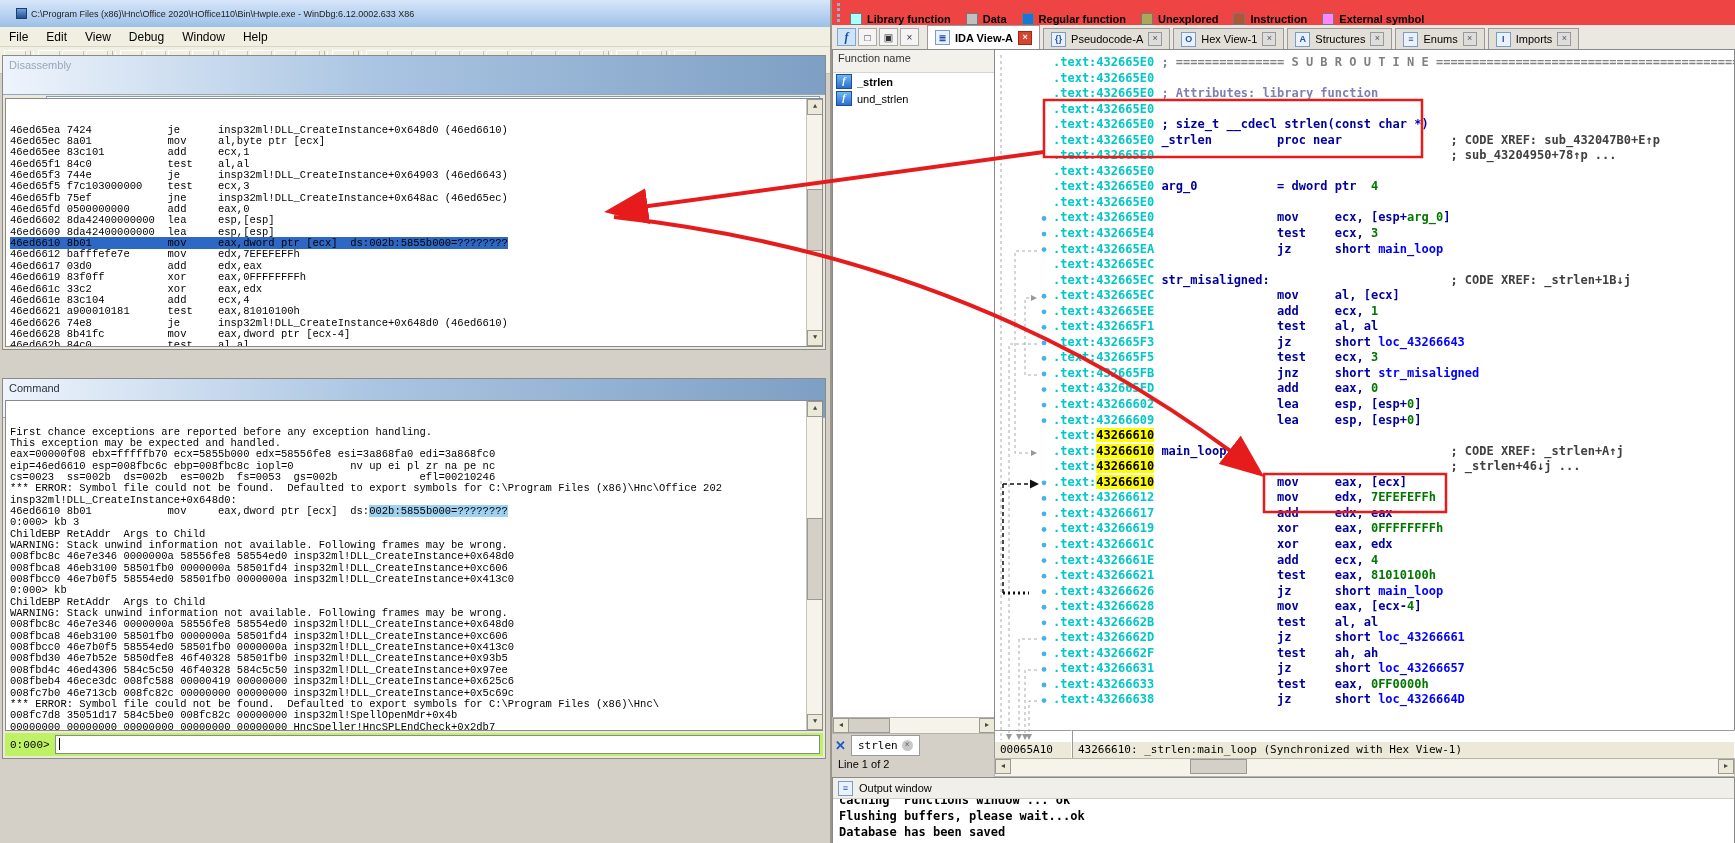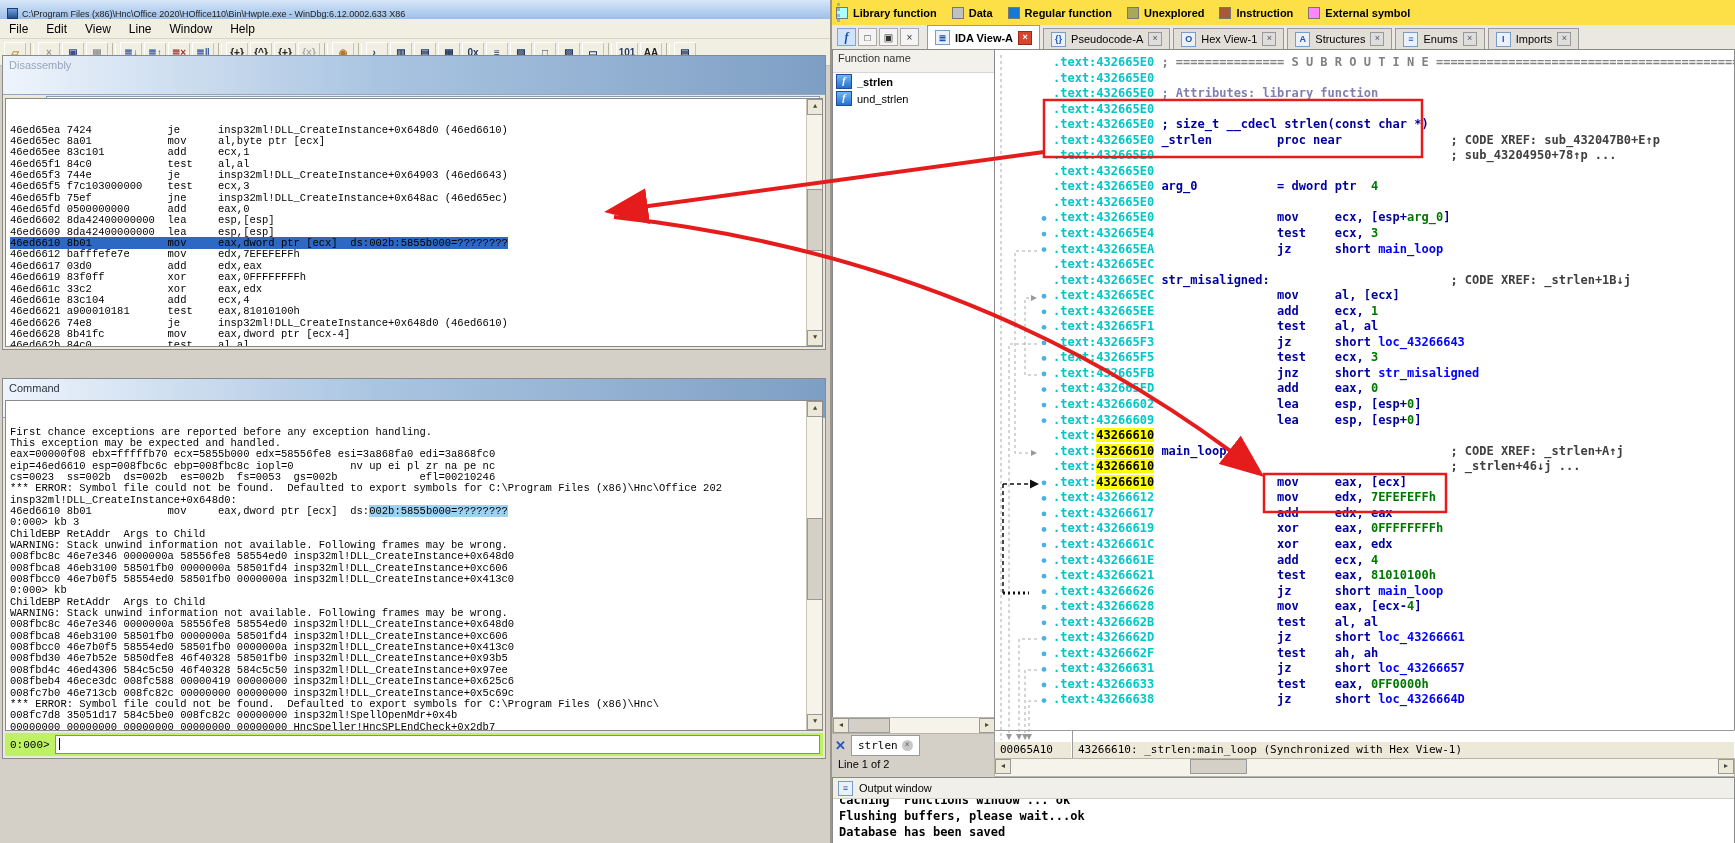--- a/index.html
+++ b/index.html
@@ -1,22 +1,22 @@
 <!DOCTYPE html>
 <html><head>
 <meta charset="utf-8">
 <style>
   html,body{margin:0;padding:0;background:#888;}
   .screen{position:relative;width:1735px;height:843px;overflow:hidden;background:#d4d0c8;
           font-family:"Liberation Sans",sans-serif;color:#000;}
 
   
   .windbg{position:absolute;left:0;top:0;width:830px;height:843px;background:#d4d0c8;border-right:2px solid #9a968c;}
-  .wtitle{height:19px;background:linear-gradient(#d8e6fa,#9cc0e8);display:flex;align-items:flex-end;overflow:hidden;
-          font-size:9px;color:#222;white-space:nowrap;padding-left:7px;}
+  .wtitle{height:27px;background:linear-gradient(#d8e6fa,#9cc0e8);display:flex;align-items:center;overflow:hidden;
+          font-size:9px;color:#222;white-space:nowrap;padding-left:16px;}
   .wtitle .appicon{width:9px;height:9px;background:linear-gradient(#6fa0e0,#23508e);border:1px solid #1a3d6e;margin-right:4px;}
   .wmenu{height:19px;background:#f1efe2;display:flex;align-items:center;font-size:12px;border-bottom:1px solid #d8d4c8;}
   .menu-item{padding:1px 9px;}
   .wtoolbar{height:26px;background:#f1efe2;display:flex;align-items:center;padding-left:3px;border-bottom:1px solid #c4c0b4;}
   .tbtn{width:22px;height:20px;margin:0 1px;display:flex;align-items:center;justify-content:center;
         font-size:10px;font-weight:bold;background:#f1efe2;
         box-shadow:inset 1px 1px 0 #ffffff, inset -1px -1px 0 #c8c4b8;}
   .tsep{width:2px;height:18px;margin:0 3px;border-left:1px solid #b8b4a8;border-right:1px solid #fff;}
 
   .pane{position:absolute;left:2px;width:822px;background:#ece9d8;border:1px solid #8a8a8a;}
@@ -43,22 +43,22 @@
           font-size:7px;text-align:center;line-height:13px;color:#444;}
   .vthumb{position:absolute;left:0;width:14px;background:#d4d0c8;border:1px solid #999;}
   .prompt-row{position:absolute;bottom:2px;left:2px;right:2px;height:23px;background:#bef264;display:flex;align-items:center;
               font-family:"Liberation Mono",monospace;font-size:11px;}
   .prompt-label{padding:0 5px;}
   .prompt-input{flex:1;height:17px;margin-right:3px;background:#fff;border:1px solid #8a8a8a;position:relative;}
   .caret{position:absolute;left:3px;top:2px;width:1px;height:12px;background:#000;}
 
   
   .ida{position:absolute;left:832px;top:0;width:903px;height:843px;background:#d4d0c8;}
-  .legend{position:absolute;left:0;top:0;right:0;height:25px;background:#fde047;display:flex;align-items:center;
-          font-size:11px;padding-left:4px;border-bottom:1px solid #e0e0e0;}
+  .legend{position:absolute;left:0;top:0;right:0;height:25px;background:#ef4444;display:flex;align-items:flex-end;
+          font-size:11px;padding-left:18px;border-bottom:1px solid #e0e0e0;}
   .lhandle{position:absolute;left:5px;top:3px;width:3px;height:19px;border-left:3px dotted #9ab0c8;}
   .legend-item{display:flex;align-items:center;margin-right:15px;font-weight:bold;}
   .sw{width:10px;height:10px;border:1px solid #777;margin-right:5px;}
   .tabbar{position:absolute;left:0;top:25px;right:0;height:24px;background:#ebe8e2;border-bottom:1px solid #9a9a9a;
           display:flex;align-items:flex-end;padding-left:3px;}
   .wctrls{display:flex;gap:2px;margin:0 8px 3px 2px;}
   .wc{width:17px;height:16px;border:1px solid #aaa;background:#f4f4f4;font-size:10px;display:flex;
       align-items:center;justify-content:center;color:#333;}
   .wc-f{background:#cfe4fa;border-color:#7aa7d8;color:#14509e;font-family:"Liberation Serif",serif;
         font-style:italic;font-weight:bold;font-size:12px;}
@@ -127,21 +127,21 @@
 
   <div class="windbg">
     <div class="wtitle">
       <span class="appicon"></span>
       <span>C:\Program Files (x86)\Hnc\Office 2020\HOffice110\Bin\HwpIe.exe - WinDbg:6.12.0002.633 X86</span>
     </div>
     <div class="wmenu">
         <div class="menu-item">File</div>
         <div class="menu-item">Edit</div>
         <div class="menu-item">View</div>
-        <div class="menu-item">Line</div>
+        <div class="menu-item">Debug</div>
         <div class="menu-item">Window</div>
         <div class="menu-item">Help</div>
       </div>
     <div class="wtoolbar">
         <div class="tbtn" style="color: rgb(184, 150, 46);">▱</div>
         <div class="tsep"></div>
         <div class="tbtn" style="color: rgb(154, 154, 154);">×</div>
         <div class="tbtn" style="color: rgb(58, 79, 140);">▣</div>
         <div class="tbtn" style="color: rgb(154, 154, 154);">▦</div>
         <div class="tsep"></div>

